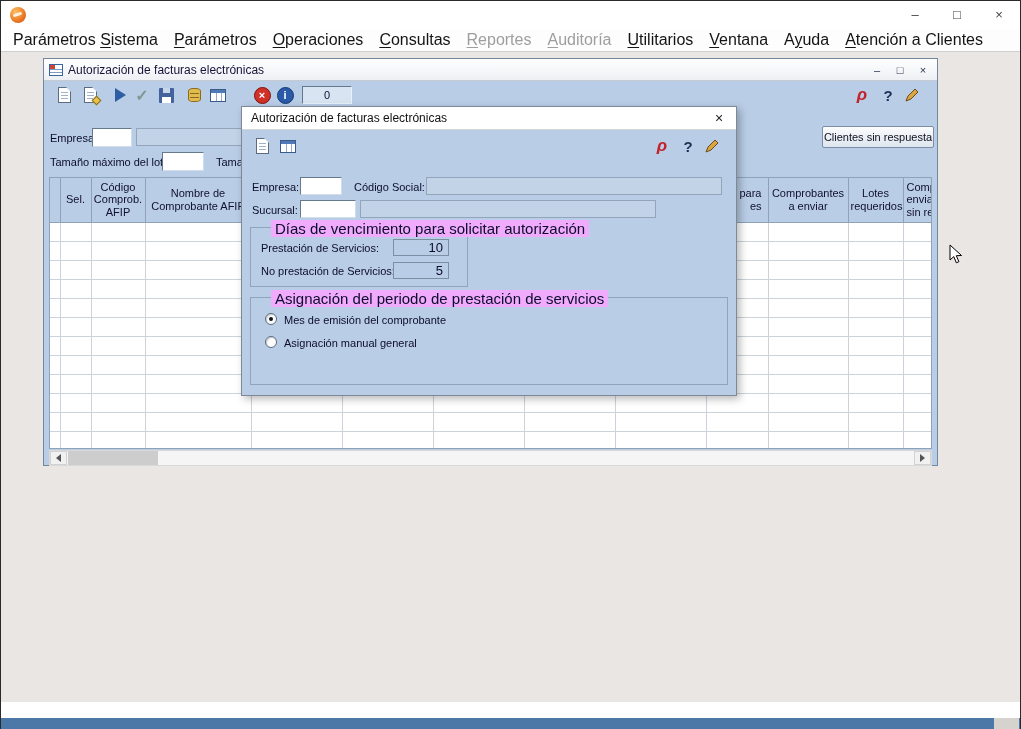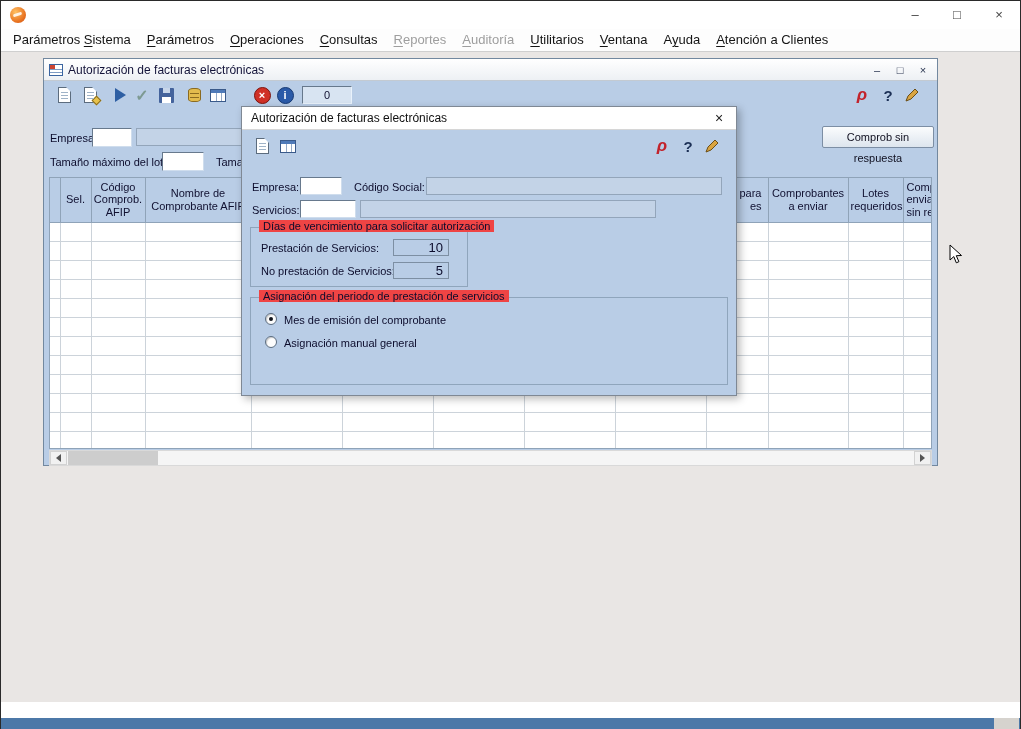--- a/index.html
+++ b/index.html
@@ -13,21 +13,21 @@
               background: radial-gradient(circle at 35% 32%, #ffc163, #e8711f 65%, #c8521a); }
   .app-icon::after { content: ""; position: absolute; left: 3px; top: 6px; width: 9px; height: 3px;
               background: #fff; border-radius: 2px; transform: rotate(-18deg); opacity: .85; }
   .win-title { position: absolute; left: 32px; top: 0; line-height: 28px; font-size: 12px; color: #111; white-space: pre; }
   .win-btns { position: absolute; right: 0; top: 0; height: 28px; display: flex; }
   .win-btn { width: 42px; height: 28px; text-align: center; line-height: 28px; font-size: 13px; color: #444; }
 
   
   .menubar { position: absolute; left: 0; top: 28px; width: 100%; height: 23px; background: #fdfdfd;
              border-bottom: 1px solid #cfcfcf; padding-left: 4px; }
-  .mi { display: inline-block; padding: 0 8px; line-height: 22px; font-size: 13px; color: #141414; }
+  .mi { display: inline-block; padding: 0 8px; line-height: 22px; font-size: 16px; color: #141414; }
   .mi.disabled { color: #9e9e9e; }
   .mi u { text-underline-offset: 2px; }
 
   
   .mdi { position: absolute; left: 0; top: 51px; width: 100%; height: 650px; background: #e9e6e4; }
 
   
   .child { position: absolute; left: 42px; top: 57px; width: 895px; height: 408px;
            background: #b9cde6; border: 1px solid #72889f; z-index: 10; }
   .child-titlebar { position: absolute; left: 0; top: 0; right: 0; height: 22px;
@@ -102,22 +102,22 @@
   
   .dialog { position: absolute; left: 240px; top: 105px; width: 496px; height: 290px; background: #b9cde6;
             border: 1px solid #7f8894; box-shadow: 3px 3px 8px rgba(0,0,0,.28); z-index: 50; }
   .dlg-titlebar { position: absolute; left: 0; top: 0; right: 0; height: 23px; background: #fff;
             border-bottom: 1px solid #d6d6d6; display: flex; align-items: center; padding: 0 0 0 9px; }
   .dlg-title { flex: 1; font-size: 12px; color: #111; }
   .dlg-close { width: 34px; text-align: center; font-size: 14px; color: #222; line-height: 23px; }
   .dlg-body { position: absolute; left: 0; top: 23px; right: 0; bottom: 0; }
 
   .groupbox { position: absolute; border: 1px solid #8fa5bc; }
-  .group-title { position: absolute; top: -8px; left: 8px; background: #ef4444; padding: 0 4px;
-            font-size: 11px; color: #0c0c2c; white-space: nowrap; }
+  .group-title { position: absolute; top: -8px; left: 20px; background: #f0abfc; padding: 0 4px;
+            font-size: 15px; color: #0c0c2c; white-space: nowrap; }
   .radio { position: absolute; width: 12px; height: 12px; border-radius: 50%; background: #fdfdfd;
             border: 1px solid #5a6c80; box-shadow: inset 1px 1px 1px rgba(0,0,0,.2); }
   .radio.checked::after { content: ""; position: absolute; left: 3px; top: 3px; width: 4px; height: 4px;
             border-radius: 50%; background: #10141c; }
 
   
   .statusbar { position: absolute; left: 0; top: 701px; width: 100%; height: 16px; background: #f0f0f0;
             border-top: 1px solid #d9d9d9; font-size: 11px; color: #1c1c1c; }
   .sb-sep { position: absolute; top: 2px; width: 2px; height: 11px; border-left: 1px solid #b9b9b9; border-right: 1px solid #fff; }
   .bottomstrip { position: absolute; left: 0; top: 717px; width: 100%; height: 11px; background: #4c78a8; }
@@ -197,21 +197,21 @@
       </div>
       <div class="tbtn" style="left:856px;top:2px;">
         <svg width="16" height="16" viewBox="0 0 16 16">
           <path d="M2 14 L4 9 L11 2 L14 5 L7 12 Z" fill="#d9a441" stroke="#6b4e16" stroke-width="1"></path>
         </svg>
       </div>
 
       <span class="lbl" style="left:6px;top:51px;">Empresa:</span>
       <input class="input" style="left: 48px; top: 47px; width: 40px;">
       <div class="disfield" style="left:92px;top:47px;width:420px;"></div>
-      <div class="push-btn" style="left:778px;top:45px;width:112px;height:22px;line-height:21px;">Comprob sin respuesta</div>
+      <div class="push-btn" style="left:778px;top:45px;width:112px;height:22px;line-height:21px;">Clientes sin respuesta</div>
 
       <span class="lbl" style="left:6px;top:75px;">Tamaño máximo del lote:</span>
       <input class="input" style="left: 118px; top: 71px; width: 42px;">
       <span class="lbl" style="left:172px;top:75px;">Tamaño del</span>
 
       <div class="grid-wrap">
         <table class="grid-table">
           <colgroup>
             <col style="width:10px">
               <col style="width:31px">
@@ -469,21 +469,21 @@
         <svg width="16" height="16" viewBox="0 0 16 16">
           <path d="M2 14 L4 9 L11 2 L14 5 L7 12 Z" fill="#d9a441" stroke="#6b4e16" stroke-width="1"></path>
         </svg>
       </div>
 
       <span class="lbl" style="left:10px;top:51px;">Empresa:</span>
       <input class="input" style="left: 58px; top: 47px; width: 42px; height: 18px;">
       <span class="lbl" style="left:112px;top:51px;">Código Social:</span>
       <div class="disfield" style="left:184px;top:47px;width:296px;"></div>
 
-      <span class="lbl" style="left:10px;top:74px;">Servicios:</span>
+      <span class="lbl" style="left:10px;top:74px;">Sucursal:</span>
       <input class="input" style="left: 58px; top: 70px; width: 56px; height: 18px;">
       <div class="disfield" style="left:118px;top:70px;width:296px;"></div>
 
       <div class="groupbox" style="left:8px;top:97px;width:218px;height:60px;">
         <span class="group-title">Días de vencimiento para solicitar autorización</span>
         <span class="lbl" style="left:10px;top:14px;">Prestación de Servicios:</span>
         <div class="flatfield" style="left:142px;top:11px;width:56px;">10</div>
         <span class="lbl" style="left:10px;top:37px;">No prestación de Servicios:</span>
         <div class="flatfield" style="left:142px;top:34px;width:56px;">5</div>
       </div>

